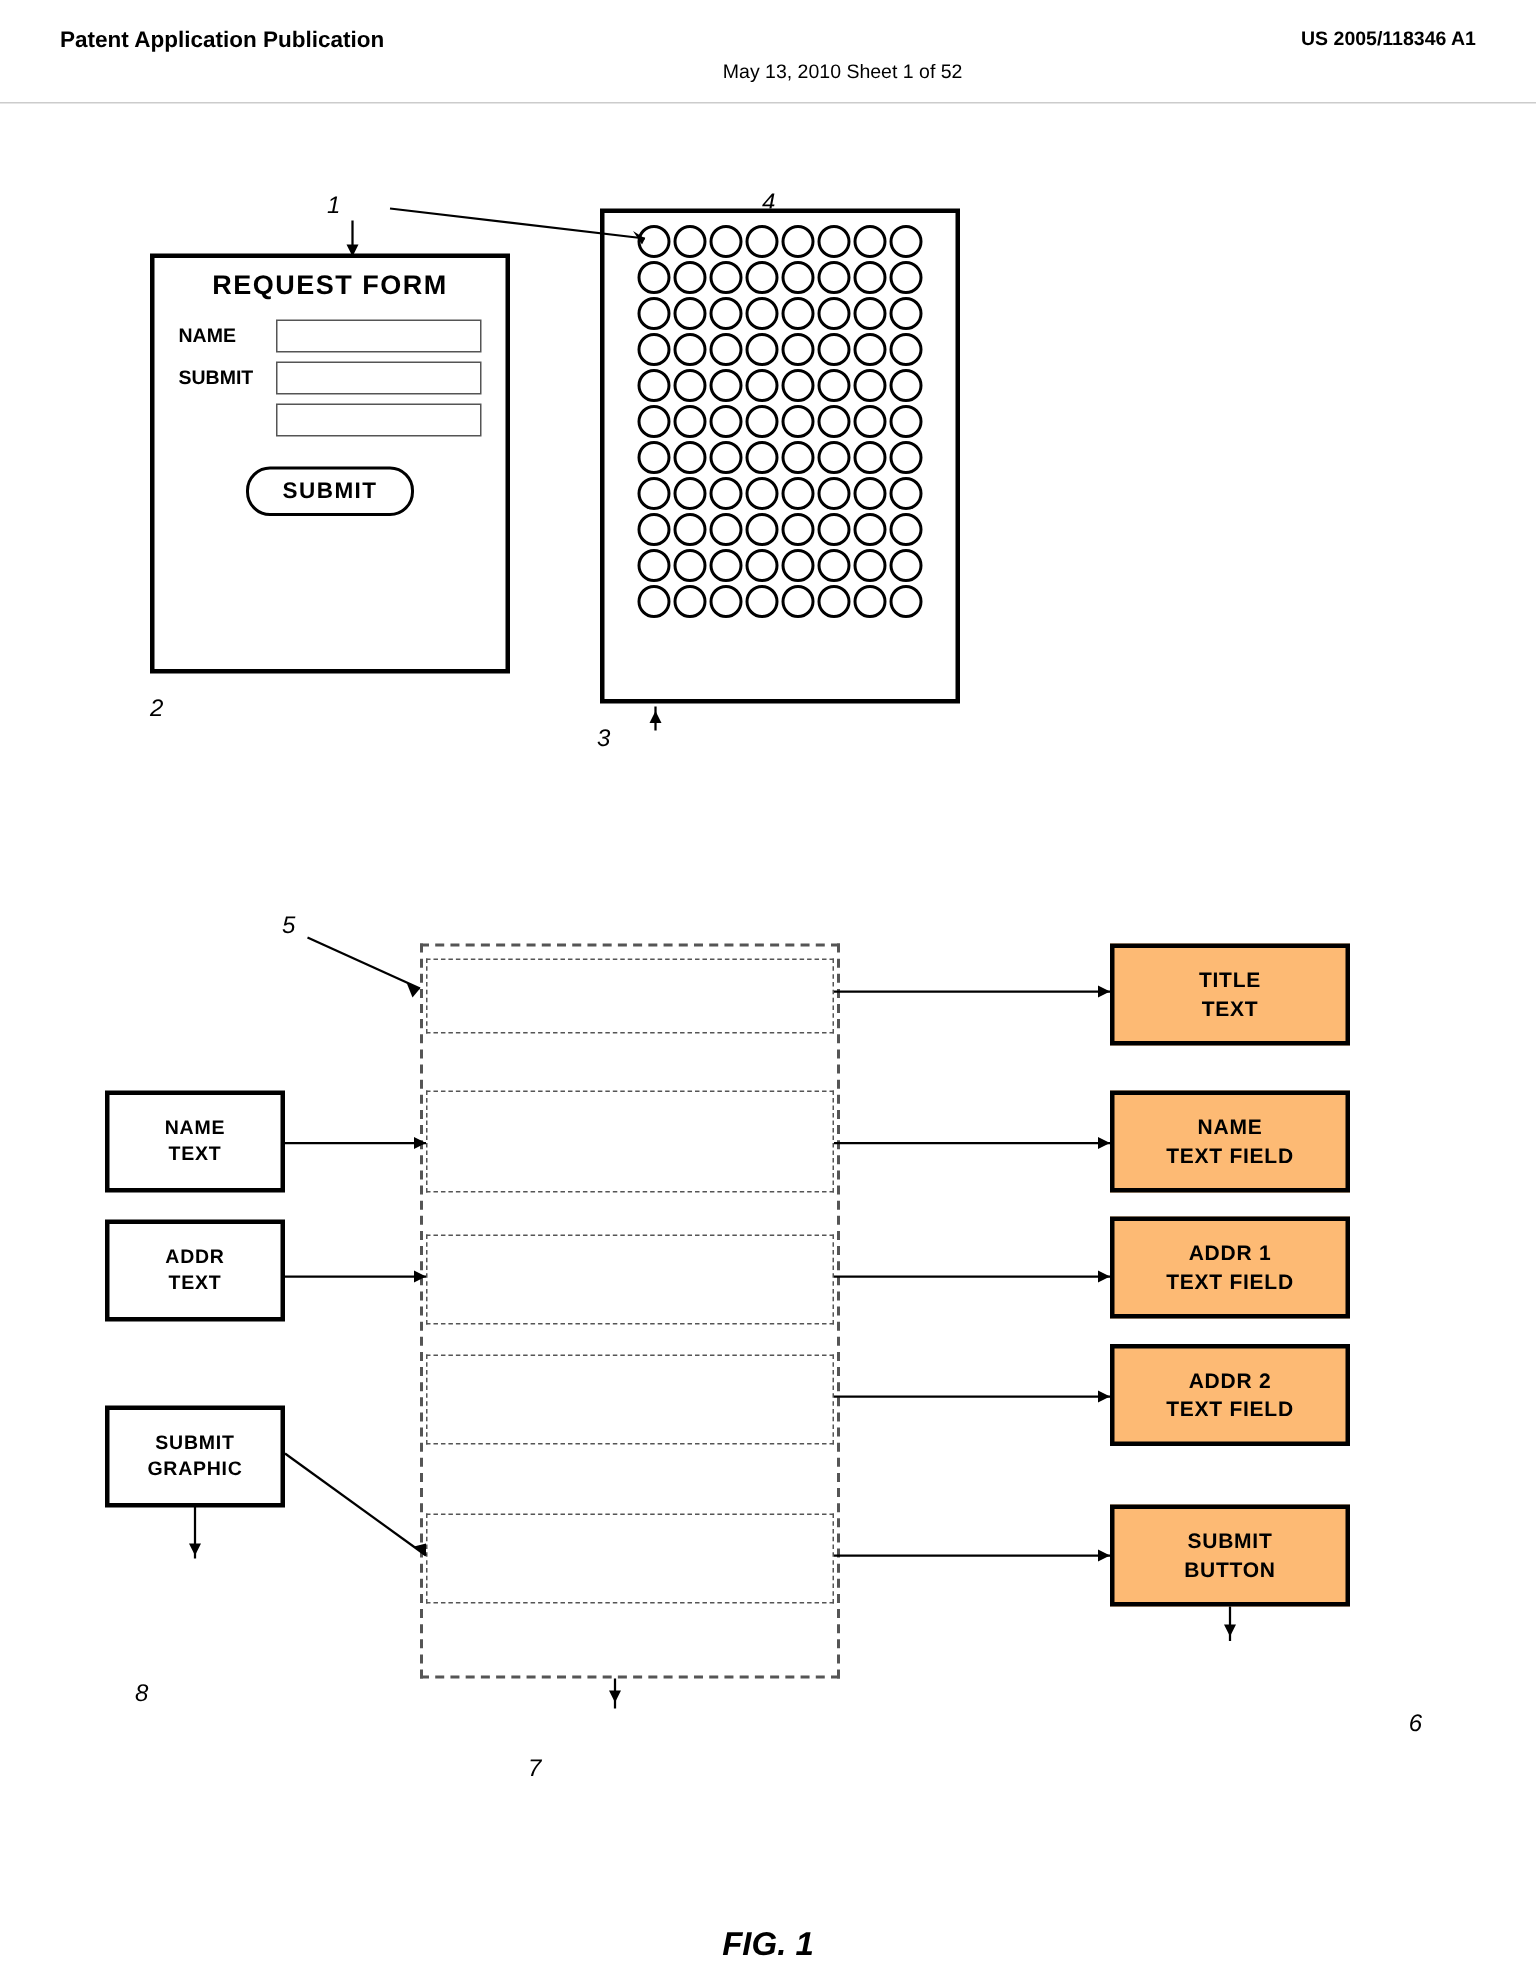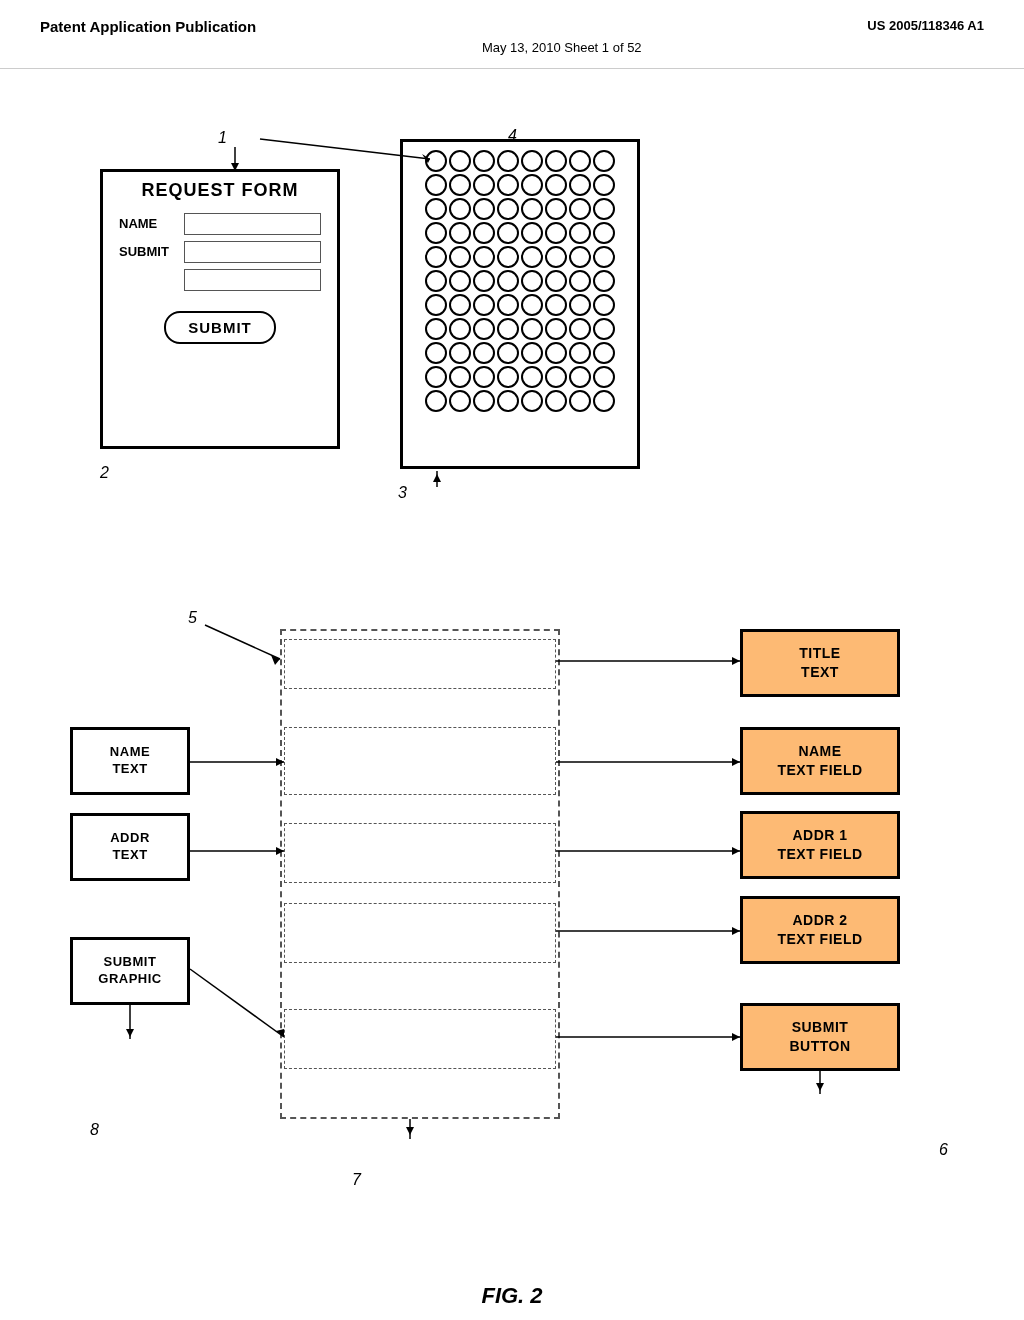--- a/index.html
+++ b/index.html
@@ -553,15 +553,15 @@
 
       <line x1="780" y1="492" x2="780" y2="515" stroke="#000" stroke-width="1.5"></line>
       <polygon points="780,512 776,504 784,504" fill="#000"></polygon>
 
       <line x1="90" y1="425" x2="90" y2="460" stroke="#000" stroke-width="1.5"></line>
       <polygon points="90,458 86,450 94,450" fill="#000"></polygon>
     </svg>
 
   </div>
 
-  <div class="fig-caption">FIG. 2</div>
+  <div class="fig-caption">FIG. 1</div>
 
 </div>
 
 </body></html>

